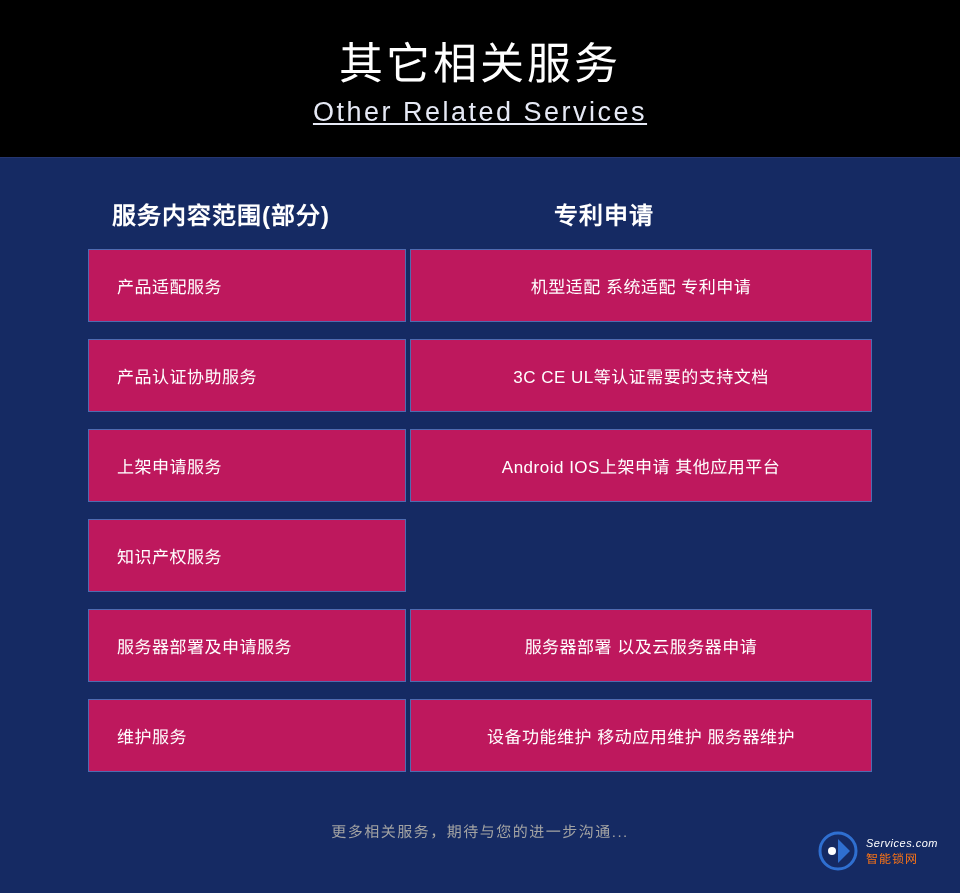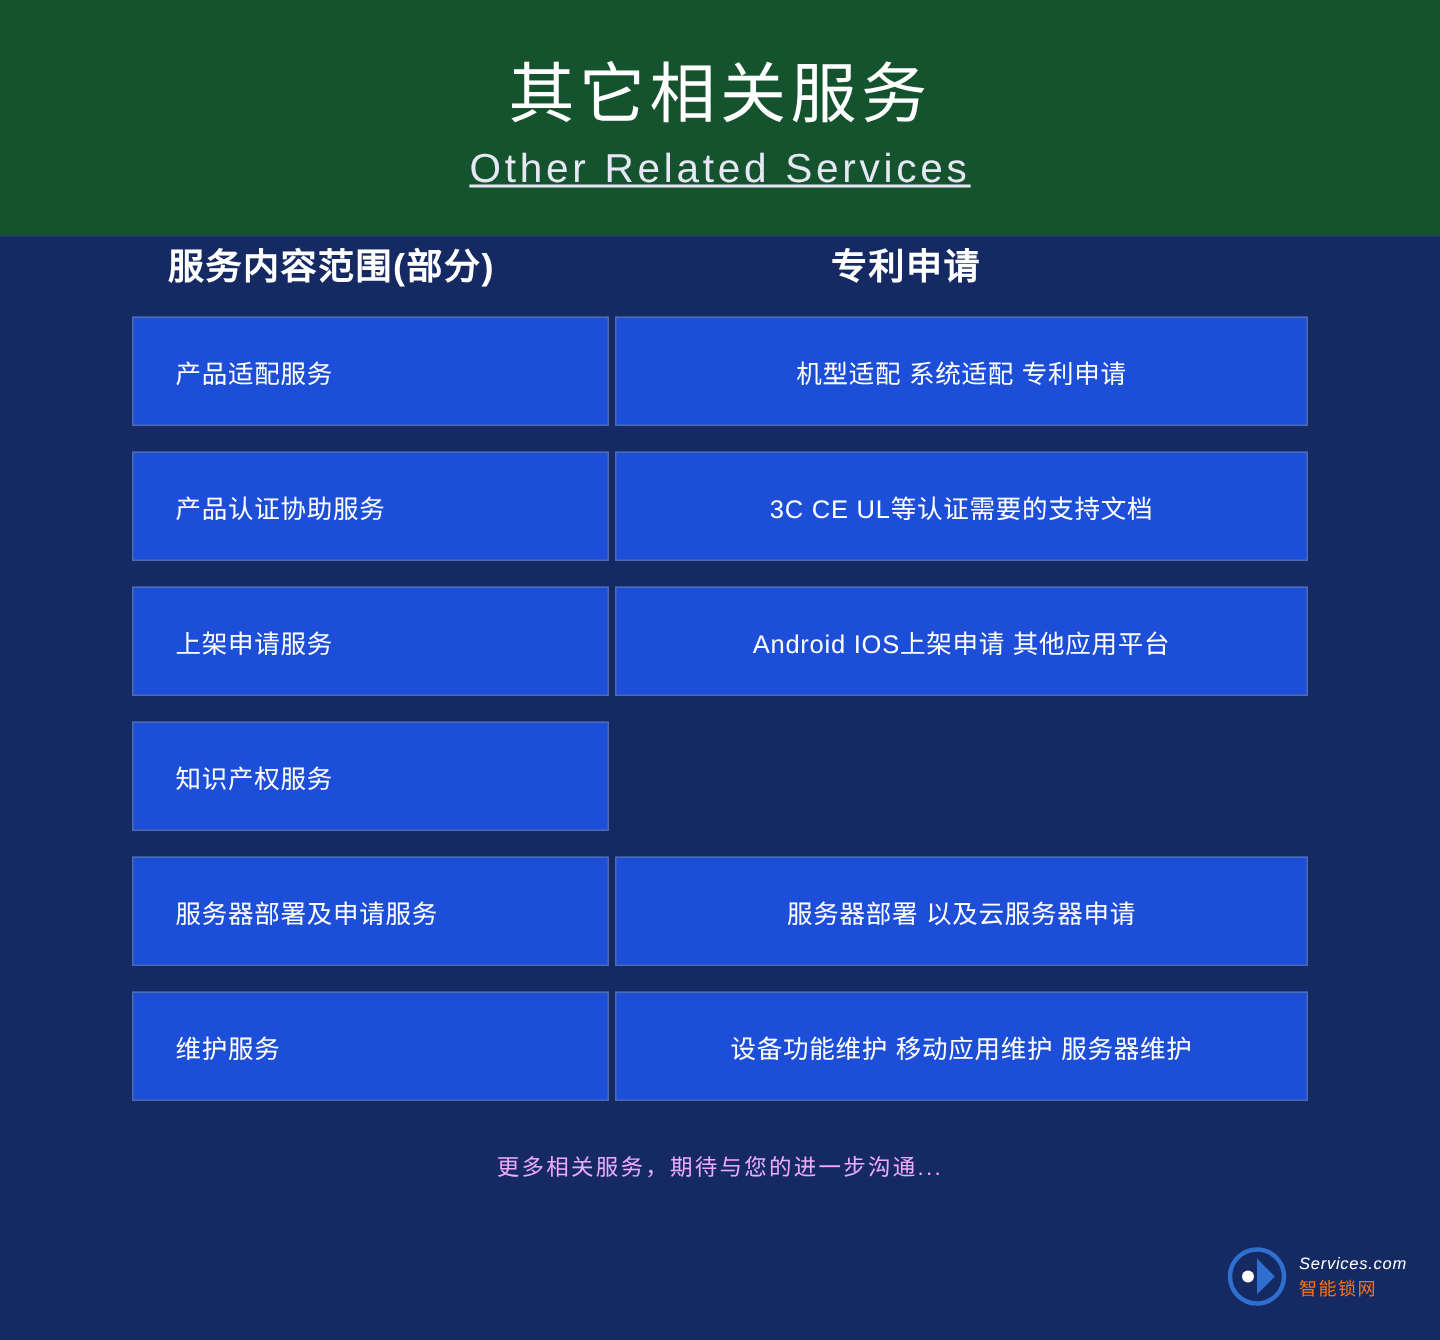--- a/index.html
+++ b/index.html
@@ -19,21 +19,21 @@
   .page {
     width: 960px;
     height: 893px;
     position: relative;
     background: #152a63;
   }
 
   
   .header {
     height: 158px;
-    background: #14532d;
+    background: #000000;
     border-bottom: 1px solid #24356f;
     display: flex;
     flex-direction: column;
     align-items: center;
     justify-content: center;
     box-sizing: border-box;
     padding-top: 8px;
   }
   .header-title-cn {
     font-size: 44px;
@@ -53,20 +53,21 @@
     text-decoration: underline;
   }
 
   
   .content {
     padding: 0 88px;
     box-sizing: border-box;
   }
   .col-heads {
     display: flex;
+    margin-top: 38px;
     margin-bottom: 18px;
     align-items: center;
   }
   .col-head {
     font-size: 24px;
     font-weight: bold;
     color: #ffffff;
     letter-spacing: 1px;
   }
   .col-head.left {
@@ -84,21 +85,21 @@
     display: flex;
     flex-direction: column;
     gap: 17px;
   }
   .row {
     display: flex;
     gap: 4px;
     height: 73px;
   }
   .cell {
-    background: #1d4ed8;
+    background: #be185d;
     border: 1px solid #4f6bb0;
     box-sizing: border-box;
     display: flex;
     align-items: center;
     font-size: 17px;
     letter-spacing: 0.5px;
     color: #ffffff;
   }
   .cell.scope {
     width: 318px;
@@ -107,24 +108,24 @@
   .cell.desc {
     flex: 1;
     justify-content: center;
     padding: 0 16px;
     text-align: center;
   }
 
   
   .footer-note {
     text-align: center;
-    color: #f0abfc;
+    color: #a3a3a3;
     font-size: 15px;
     letter-spacing: 1.5px;
-    margin-top: 32px;
+    margin-top: 48px;
   }
 
   .logo {
     position: absolute;
     right: 22px;
     bottom: 22px;
     display: flex;
     align-items: center;
     gap: 8px;
   }

